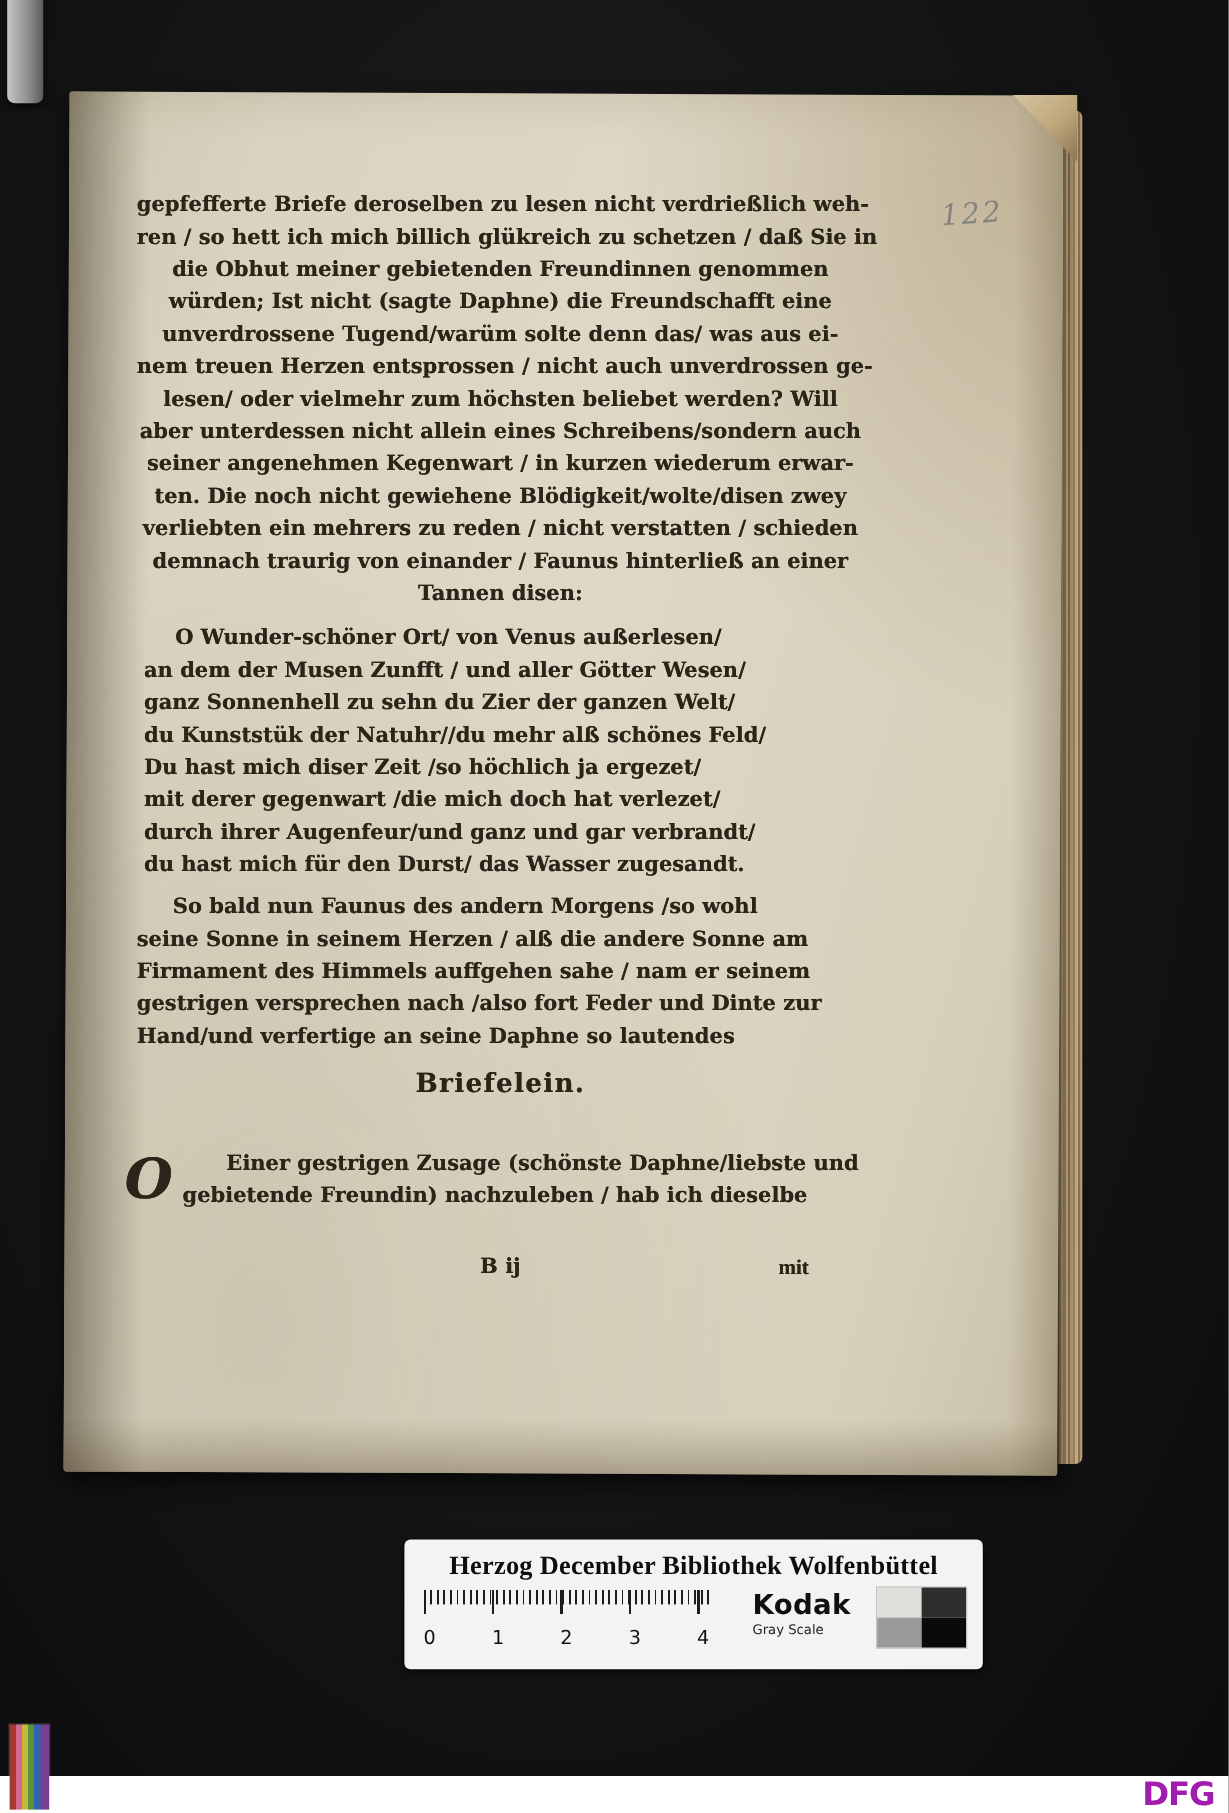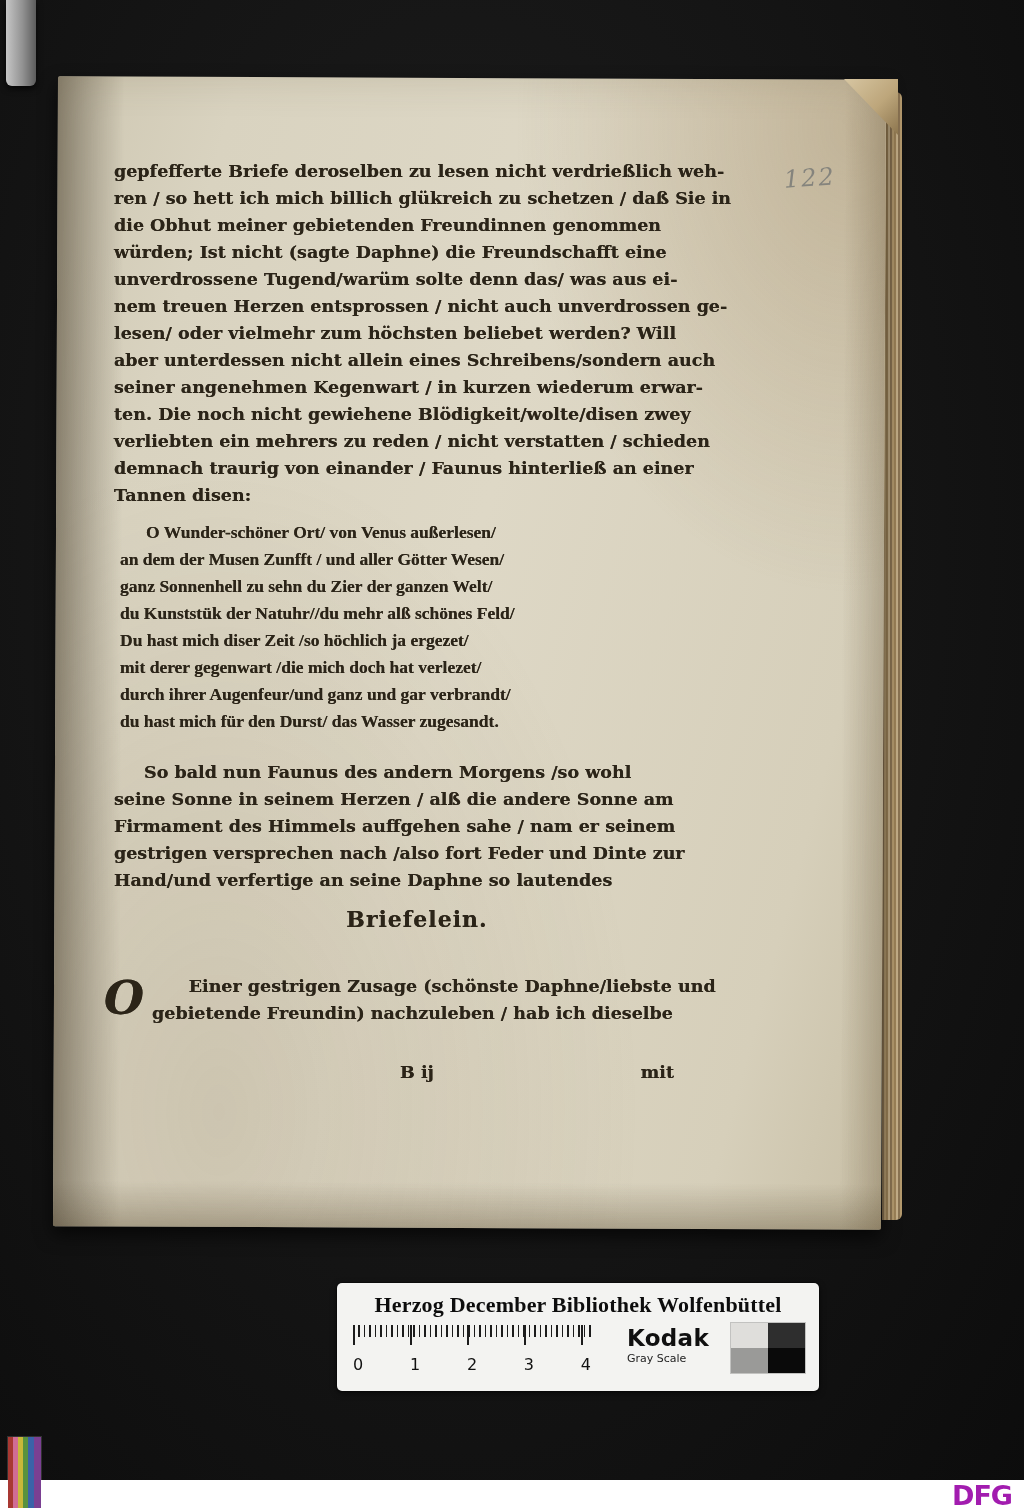--- a/index.html
+++ b/index.html
@@ -59,37 +59,37 @@
   }
 
   
   .text-col {
     position:absolute; left:114px; top:158px; width:606px; z-index:5;
     color:#2b2418; font-family:"DejaVu Serif", serif; font-weight:700;
     font-size:17.5px; line-height:27px;
     text-shadow: 0 0 .5px rgba(43,36,24,.8);
   }
   .fr { white-space:pre; }
-  .p1 { margin-bottom:10px; }
+  .p1 { margin-bottom:10px;text-align:center; }
   .h-reim {
     font-size:33px; line-height:40px; text-align:center;
     margin:8px 0 14px; letter-spacing:1px;
   }
-  .poem { padding-left:6px; text-indent:26px; margin-bottom:24px;font-family:Liberation Serif, serif; }
+  .poem { padding-left:6px; text-indent:26px; margin-bottom:8px; }
   .p2 { text-indent:30px; margin-bottom:6px; }
   .h-brief {
     font-size:22px; line-height:38px; text-align:center;
     margin:2px 0 8px; letter-spacing:1px;
   }
   .ornament {
     float:left; font:italic 700 46px "DejaVu Serif", serif; line-height:50px;
     margin:0 8px 0 -10px; color:#2b2418;
   }
   .sig-row { position:relative; text-align:center; margin-top:5px; height:27px; }
-  .catchword { position:absolute; right:46px; top:0; }
+  .catchword { position:absolute; right:46px; top:0;font-family:Liberation Serif, serif; }
 
   
   .kodak-card {
     position:absolute; left:337px; top:1283px; width:482px; height:108px; z-index:6;
     background:#f3f3f1; border-radius:5px;
     box-shadow: 0 0 0 1px rgba(0,0,0,.25), 0 2px 6px rgba(0,0,0,.6);
   }
   .card-title {
     text-align:center; margin-top:9px; color:#0d0d0d;
     font:700 22px "Liberation Serif", serif; letter-spacing:.2px;

